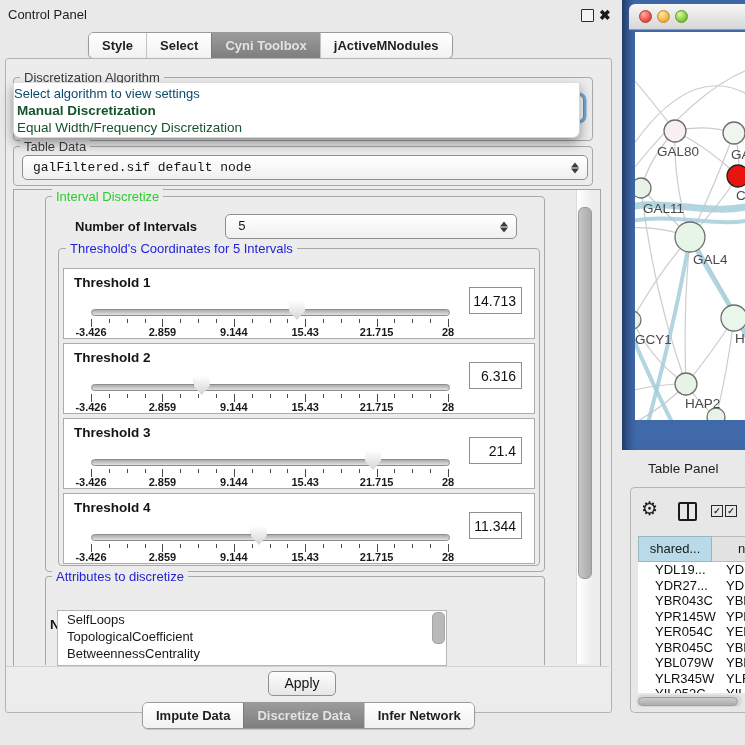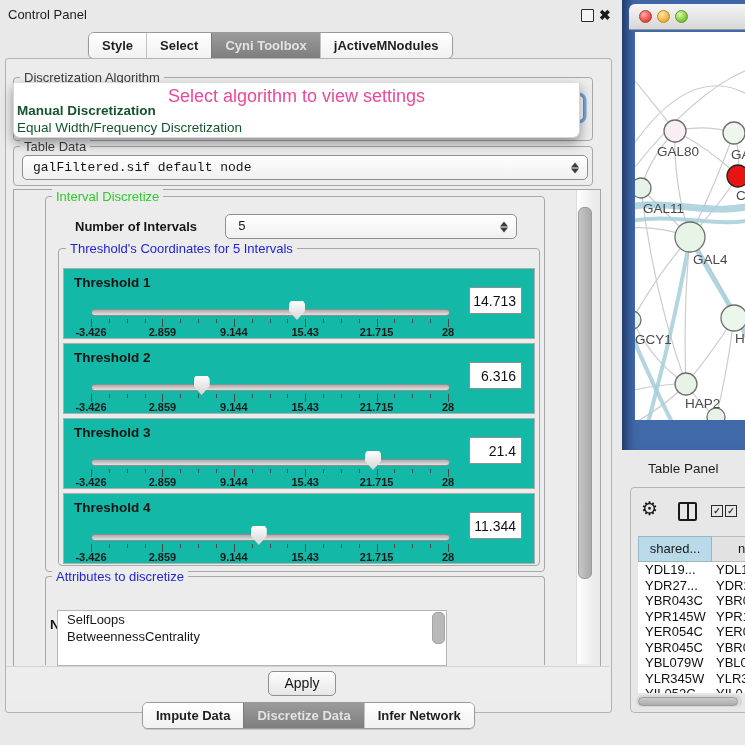--- a/index.html
+++ b/index.html
@@ -34,21 +34,21 @@
   #algo-group-title{left:20px;top:70px;}
   #algo-combo{left:22px;top:95px;width:560px;height:24px;background:#fff;border:1px solid #888;
               border-radius:5px;box-shadow:0 0 0 2.5px #6fa8dc;}
   .stepper{position:absolute;right:8px;top:50%;transform:translateY(-50%);display:flex;flex-direction:column;gap:1px;}
   .stepper i{display:block;width:0;height:0;border-left:4px solid transparent;border-right:4px solid transparent;}
   .stepper .up{border-bottom:5px solid #3c3c3c;}
   .stepper .dn{border-top:5px solid #3c3c3c;}
 
   #algo-popup{left:13px;top:83px;width:565px;height:54px;background:#ffffff;border:1px solid #d6d6d6;border-top:none;
               border-radius:0 0 7px 7px;box-shadow:0 5px 12px rgba(0,0,0,.4);z-index:30;}
-  #popup-placeholder{position:absolute;left:0;top:3px;width:100%;text-align:center;font-size:18px;color:#ec4899;}
+  #popup-placeholder{position:absolute;left:0;top:3px;width:100%;font-size:13px;color:#0c4a6e;}
   .popup-option{position:absolute;left:3px;font-size:13.5px;color:#14532d;white-space:nowrap;}
   .popup-option.first{top:20px;font-weight:bold;}
   .popup-option.second{top:37px;}
 
   #tabledata-group{left:13px;top:146px;width:578px;height:38px;}
   #tabledata-title{left:20px;top:139px;}
   .combo{position:absolute;background:linear-gradient(#ffffff,#f0f0f0);border:1px solid #8f8f8f;border-radius:5px;
          font-size:13px;color:#161616;}
   .combo .val{position:absolute;left:10px;top:0;line-height:23px;white-space:nowrap;font-family:Liberation Mono, monospace;}
   #tabledata-combo{left:22px;top:155px;width:564px;height:23px;}
@@ -59,21 +59,21 @@
              background:linear-gradient(90deg,#c6c6c6,#aaaaaa);}
 
   #interval-group{left:45px;top:196px;width:498px;height:374px;}
   #interval-title{left:52px;top:189px;}
   #count-label{left:75px;top:219px;font-size:13px;font-weight:bold;color:#161616;}
   #count-combo{left:225px;top:214px;width:290px;height:23px;}
 
   #threshold-group{left:58px;top:248px;width:480px;height:316px;}
   #threshold-title{left:66px;top:241px;}
 
-  .thr-panel{position:absolute;left:63px;width:470px;height:69px;border:1px solid #adadad;background:#14b8a6;}
+  .thr-panel{position:absolute;left:63px;width:470px;height:69px;border:1px solid #adadad;background:#ffffff;}
   .thr-label{position:absolute;left:10px;top:6px;font-size:13.5px;font-weight:bold;color:#141414;}
   .thr-track{position:absolute;left:27px;top:40px;width:357px;height:5px;border:1px solid #8d8d8d;border-radius:4px;
              background:linear-gradient(180deg,#ababab,#e2e2e2);}
   .thr-thumb{position:absolute;top:32px;width:16px;height:19px;
              background:linear-gradient(#fefefe,#d4d4d4);
              clip-path:polygon(12% 0,88% 0,100% 14%,100% 52%,50% 100%,0 52%,0 14%);
              filter:drop-shadow(0 0 1px rgba(0,0,0,.65));}
   .thr-ticks{position:absolute;left:27px;top:50px;width:357px;height:9px;}
   .tick{position:absolute;width:1px;background:#4a4a4a;top:0;}
   .tick.minor{height:4px;}
@@ -113,21 +113,21 @@
   #col-icon{left:678px;top:502px;width:15px;height:15px;border:2px solid #1a1a1a;border-radius:2px;}
   #col-icon i{position:absolute;left:6.5px;top:0;width:2px;height:15px;background:#1a1a1a;}
   .chk-icon{position:absolute;top:505px;width:10px;height:10px;border:1.5px solid #2a2a2a;font-size:9px;line-height:10px;
             text-align:center;color:#2a2a2a;font-weight:bold;}
   #chk1{left:711px;} #chk2{left:725px;}
   #tp-header-c1{left:638px;top:536px;width:74px;height:26px;background:#b9dbe9;border:1px solid #9ab6c2;box-sizing:border-box;
                 font-size:13px;color:#191919;text-align:center;line-height:24px;}
   #tp-header-c2{left:712px;top:536px;width:40px;height:26px;background:#e2e2e2;border-top:1px solid #bbb;border-bottom:1px solid #bbb;
                 box-sizing:border-box;font-size:13px;color:#191919;line-height:24px;padding-left:26px;overflow:hidden;}
   #tp-rows{left:638px;top:562px;width:107px;height:131px;background:#fff;overflow:hidden;}
-  .tp-row{display:flex;height:15.5px;font-size:13px;color:#101010;}
+  .tp-row{display:flex;height:15.5px;font-size:13px;color:#101010;margin-left:10px;}
   .tp-row .c1{width:74px;padding-left:7px;box-sizing:border-box;white-space:nowrap;overflow:hidden;}
   .tp-row .c2{flex:1;padding-left:4px;white-space:nowrap;overflow:hidden;}
   #tp-hsb{left:636px;top:695px;width:106px;height:12px;background:#d8d8d8;border-radius:6px;}
   #tp-hsb-thumb{position:absolute;left:2px;top:1.5px;width:100px;height:9px;border-radius:5px;
                 background:linear-gradient(#cacaca,#adadad);border:1px solid #9d9d9d;box-sizing:border-box;}
 </style>
 </head>
 <body>
 
 <div id="stage">
@@ -346,20 +346,21 @@
         </div>
         <div class="thr-value">11.344</div>
       </div>
     </div>
 
   <div id="attr-group" class="abs groupbox"></div>
   <span id="attr-title" class="abs group-title gt-blue">Attributes to discretize</span>
   <span id="attr-heading" class="abs">Numerical Attributes</span>
   <div id="attr-list" class="abs">
       <div class="attr-item">SelfLoops</div>
+      <div class="attr-item">TopologicalCoefficient</div>
       <div class="attr-item">BetweennessCentrality</div>
     </div>
   <div id="attr-sb" class="abs"></div>
 
   <div id="apply-bar" class="abs"></div>
   <div id="apply-btn" class="abs">Apply</div>
 
   <div id="bottom-tabs" class="seg-group">
       <div class="seg">
         <span>Impute Data</span>

